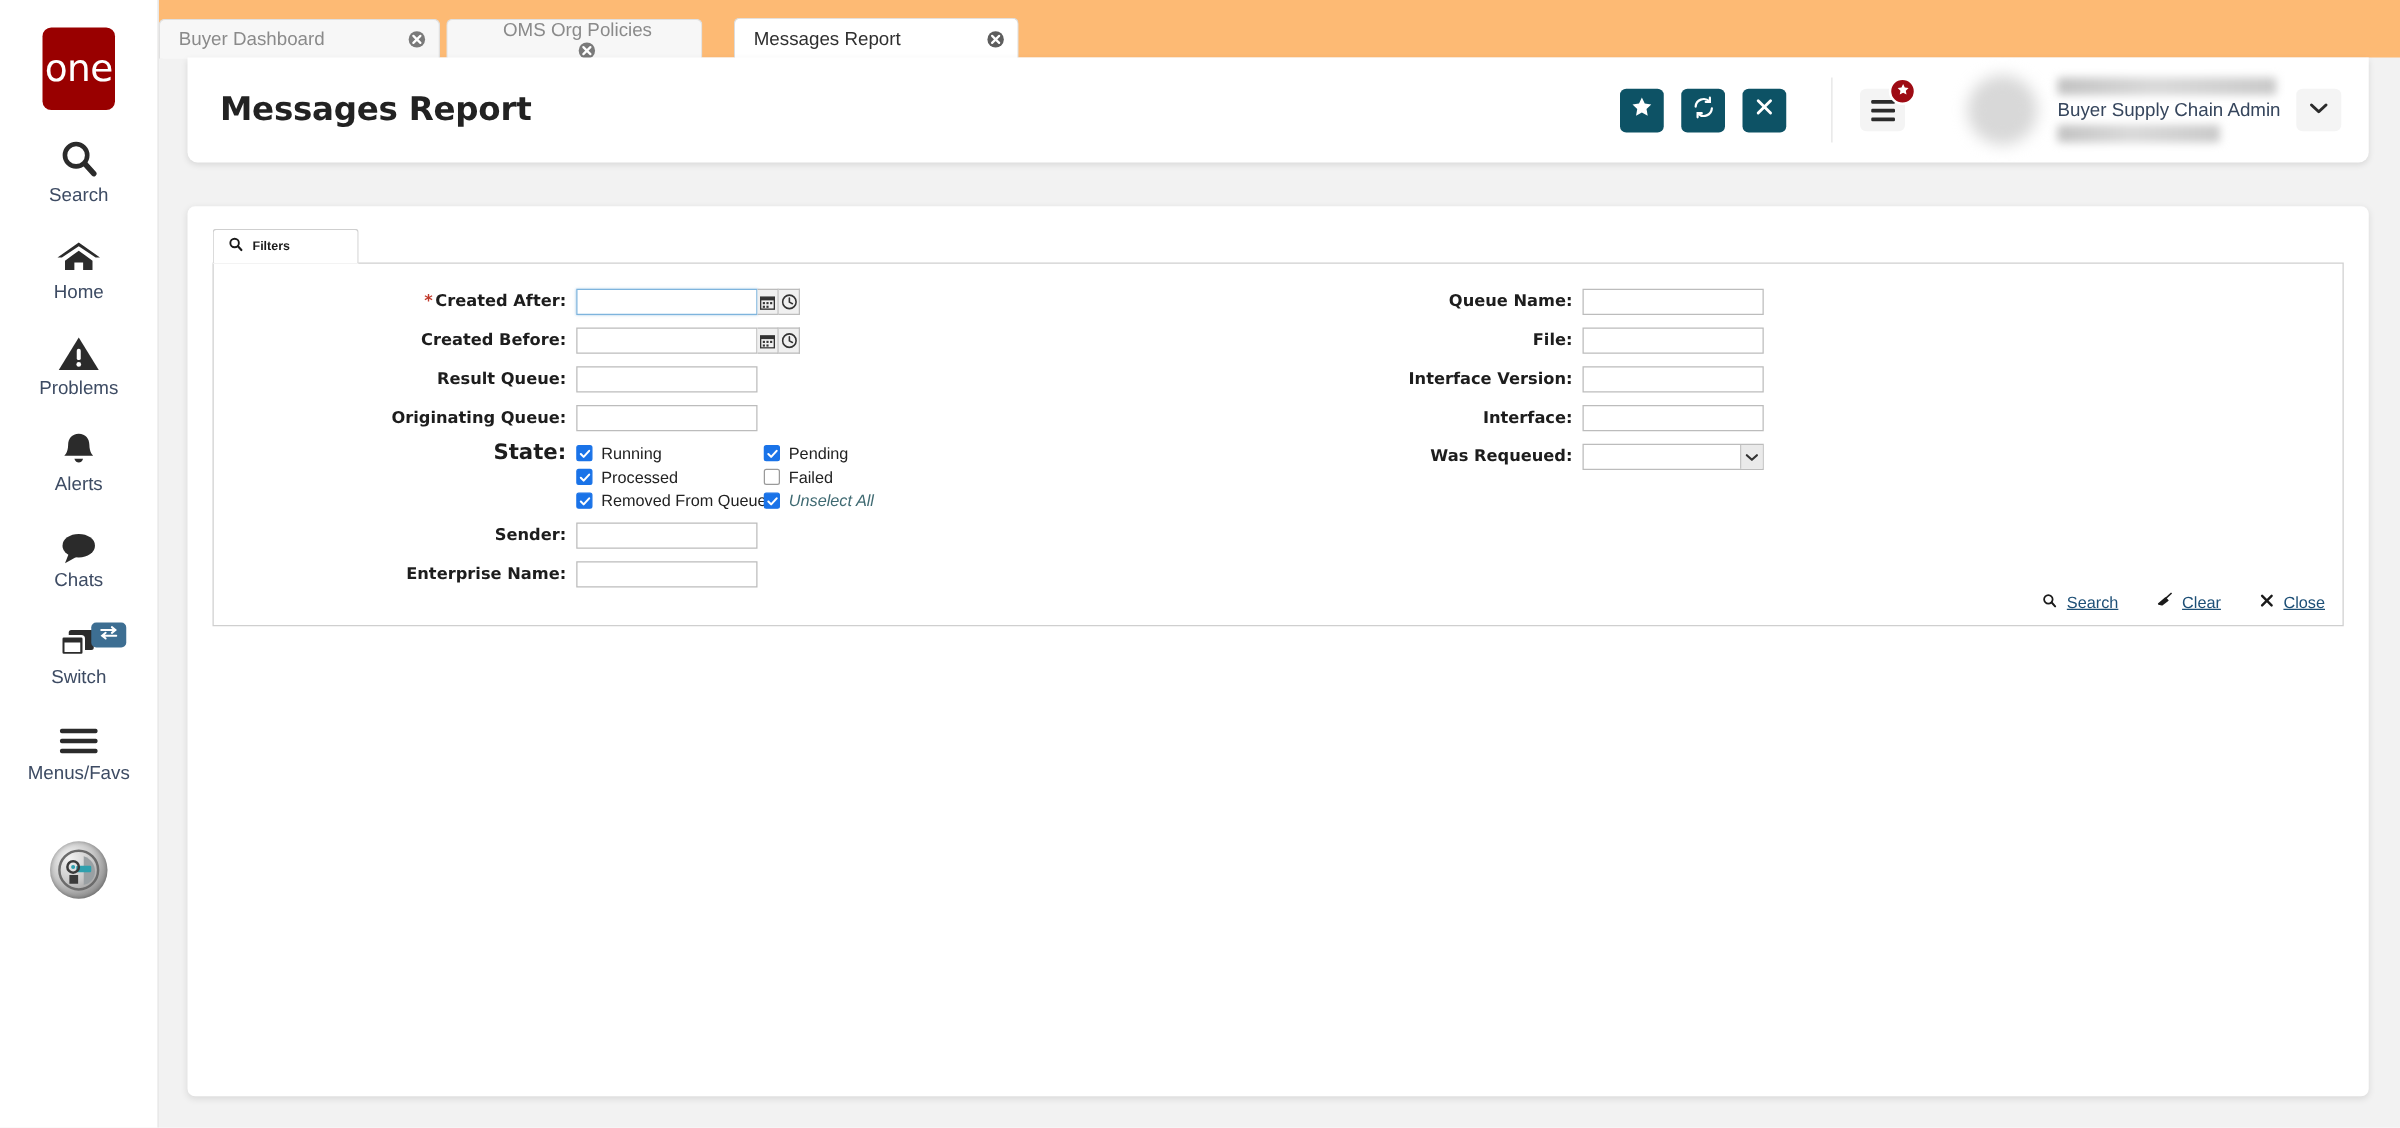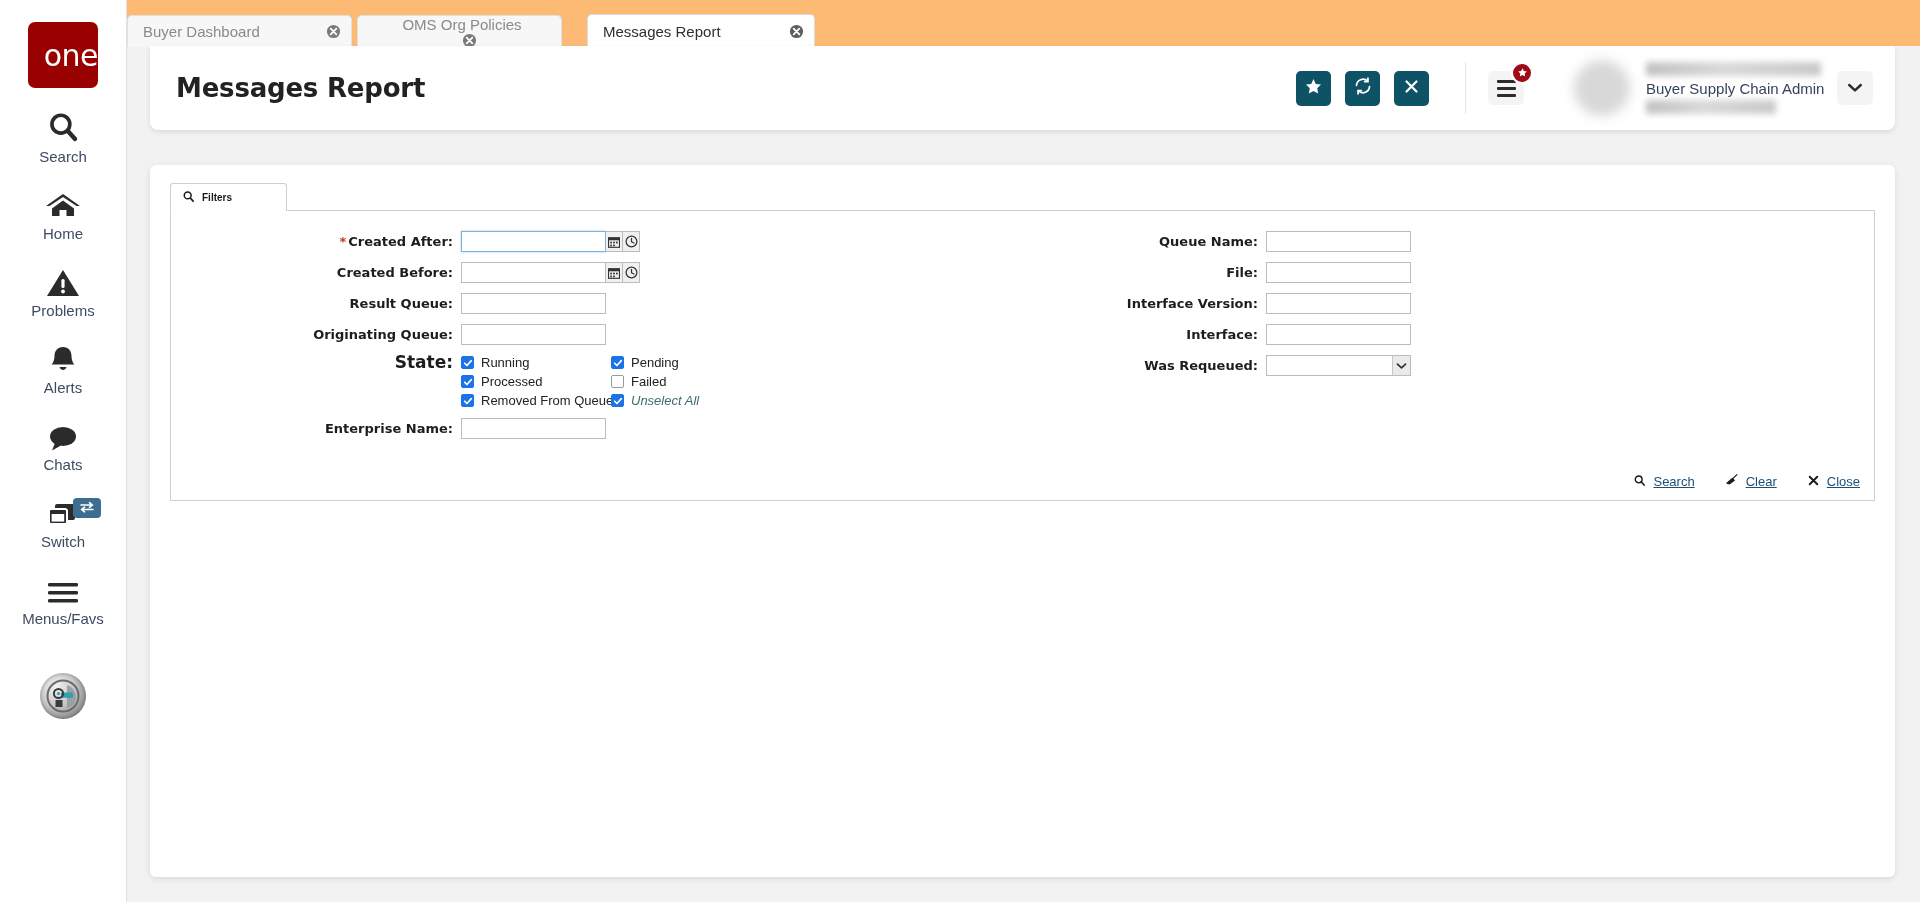--- a/index.html
+++ b/index.html
@@ -14,25 +14,25 @@
   
   #sidebar {
     position: absolute; left: 0; top: 0;
     width: 127px; height: 902px;
     background: #ffffff;
     border-right: 1px solid #e2e2e2;
     display: flex; flex-direction: column; align-items: center;
     z-index: 20;
   }
   #logo {
-    width: 70px; height: 66px;
+    width: 58px; height: 66px;
     margin-top: 22px;
     background: #990000;
     border-radius: 7px;
-    display: flex; align-items: center; justify-content: flex-end;
+    display: flex; align-items: center; justify-content: center;
     color: #fff; font-size: 30px; letter-spacing: -0.5px;
     font-family: "DejaVu Sans", sans-serif;
   }
   .nav-item {
     width: 100%;
     margin-top: 22px;
     display: flex; flex-direction: column; align-items: center;
     cursor: pointer; position: relative;
   }
   .nav-icon { height: 34px; display: flex; align-items: flex-end; justify-content: center; }
@@ -626,20 +626,24 @@
               <svg width="10" height="10" viewBox="0 0 12 12" fill="none" stroke="#fff" stroke-width="2" stroke-linecap="round" stroke-linejoin="round">
                   <path d="M2 6.3 L4.7 9 L10 3.2"></path>
                 </svg>
             </span>
             <span class="cbx-label link">Unselect All</span>
           </div>
 
         </div>
       </div>
 
+      <div class="frow">
+        <div class="flabel">Sender:</div>
+        <input class="ftext w-sm" type="text" value="" style="">
+      </div>
 
       <div class="frow">
         <div class="flabel">Enterprise Name:</div>
         <input class="ftext w-sm" type="text" value="" style="">
       </div>
     </div>
 
     <div class="grid-col" id="col-right">
 
       <div class="frow">

